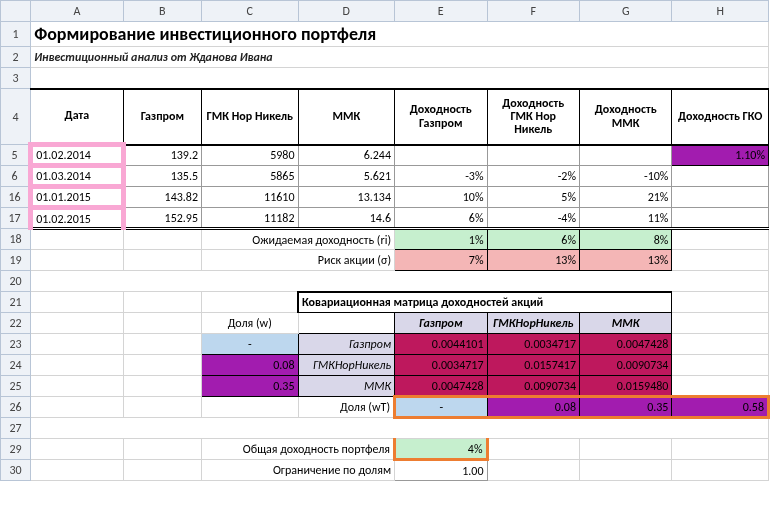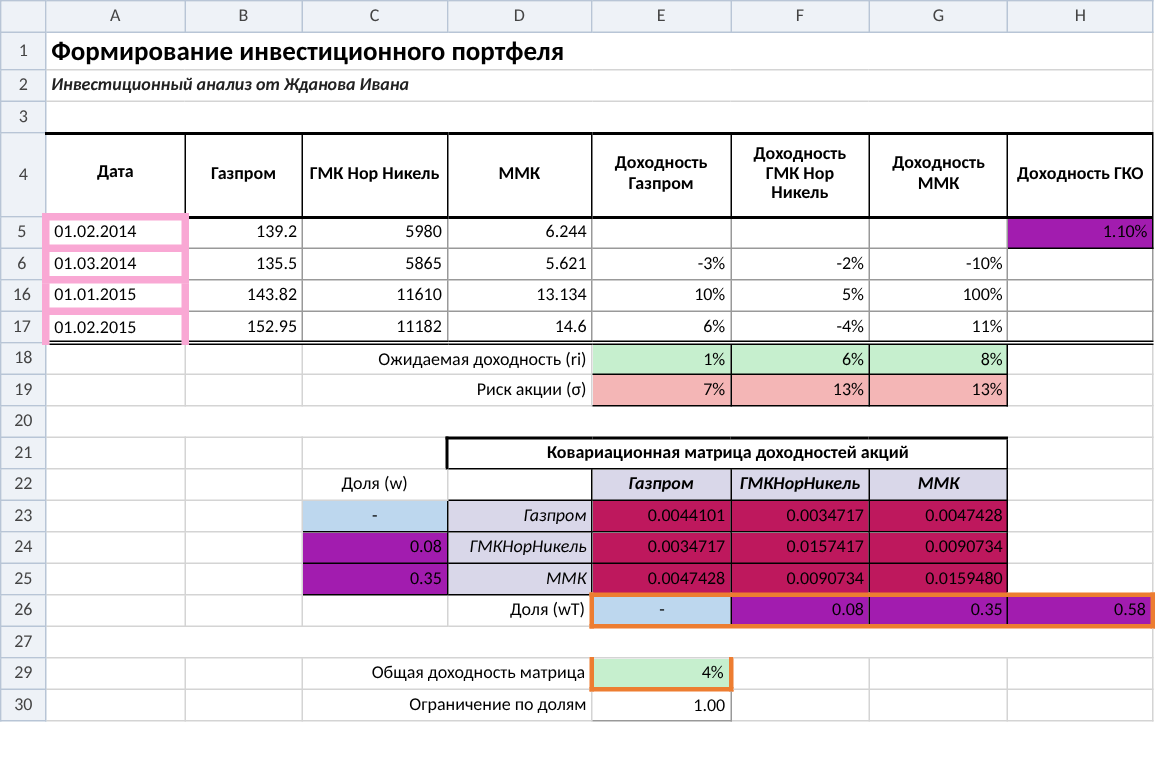--- a/index.html
+++ b/index.html
@@ -41,21 +41,21 @@
     line-height: 1.1;
     vertical-align: middle;
     border: 1px solid #000;
     border-top: 2px solid #000;
     border-bottom: 2px solid #000;
     height: 56px;
   }
   .data-l { text-align: left; border: 5px solid #f9a8d4; }
   .data-r { text-align: right; border: 1px solid #999; }
   .empty { background: #fff; }
-  .sec-hdr { font-weight: bold; text-align: center; border: 1px solid #000; }
+  .sec-hdr { font-weight: bold; border: 1px solid #000; }
   .cov-hdr { font-weight: bold; text-align: center; background: #d9d7e9; border: 1px solid #000; }
   .cov-row-hdr { font-style: italic; text-align: right; background: #d9d7e9; border: 1px solid #000; }
   .cov-cell { text-align: right; background: #be185d; border: 1px solid #000; }
   .blue-cell { background: #a21caf; text-align: right; border: 1px solid #000; }
   .blue-cell-c { background: #bdd7ee; text-align: center; border: 1px solid #000; }
   .green { background: #c6efce; text-align: right; border: 1px solid #000; }
   .pink { background: #f4b6b6; text-align: right; border: 1px solid #000; }
   .lbl-r { text-align: right; font-weight: normal; }
   .thick-top { border-top: 2px solid #000; }
   .thick-left { border-left: 2px solid #000; }
@@ -139,21 +139,21 @@
     <td class="data-r"></td>
   </tr>
   <tr>
     <th class="row-hdr">16</th>
     <td class="data-l">01.01.2015</td>
     <td class="data-r">143.82</td>
     <td class="data-r">11610</td>
     <td class="data-r">13.134</td>
     <td class="data-r">10%</td>
     <td class="data-r">5%</td>
-    <td class="data-r">100%</td>
+    <td class="data-r">21%</td>
     <td class="data-r"></td>
   </tr>
   <tr>
     <th class="row-hdr">17</th>
     <td class="data-l dbl-bot">01.02.2015</td>
     <td class="data-r dbl-bot">152.95</td>
     <td class="data-r dbl-bot">11182</td>
     <td class="data-r dbl-bot">14.6</td>
     <td class="data-r dbl-bot">6%</td>
     <td class="data-r dbl-bot">-4%</td>
@@ -248,21 +248,21 @@
     <td class="blue-cell orange-top orange-bot orange-right">0.58</td>
   </tr>
   <tr>
     <th class="row-hdr">27</th>
     <td colspan="8" class="empty"></td>
   </tr>
   <tr>
     <th class="row-hdr">29</th>
     <td class="empty"></td>
     <td class="empty"></td>
-    <td class="lbl-r" colspan="2">Общая доходность матрица</td>
+    <td class="lbl-r" colspan="2">Общая доходность портфеля</td>
     <td class="green orange-left orange-bot orange-right">4%</td>
     <td class="empty"></td>
     <td class="empty"></td>
     <td class="empty"></td>
   </tr>
   <tr>
     <th class="row-hdr">30</th>
     <td class="empty"></td>
     <td class="empty"></td>
     <td class="lbl-r" colspan="2">Ограничение по долям</td>

